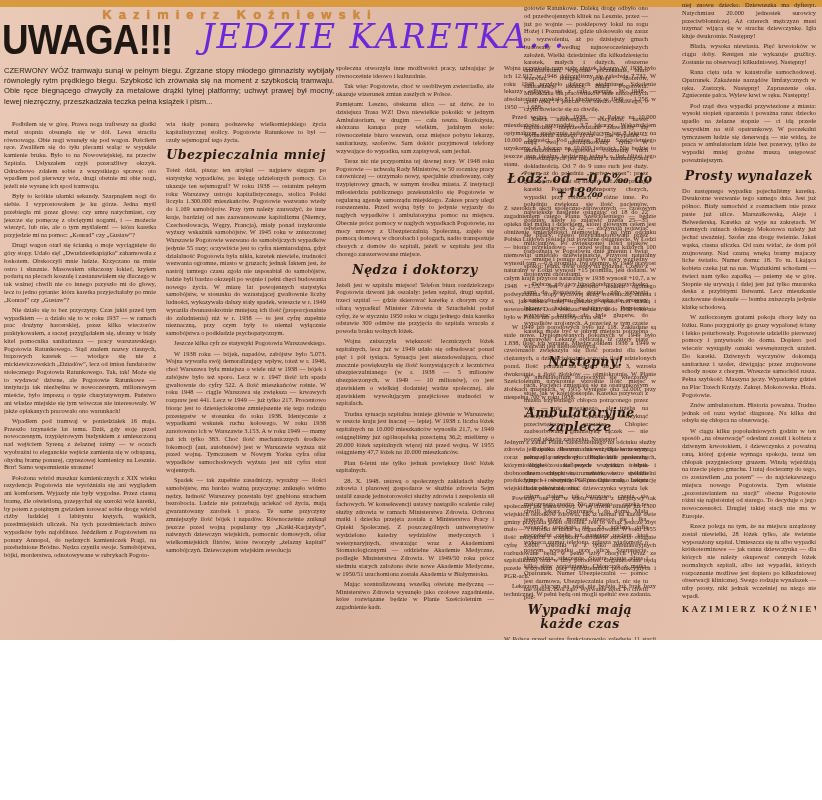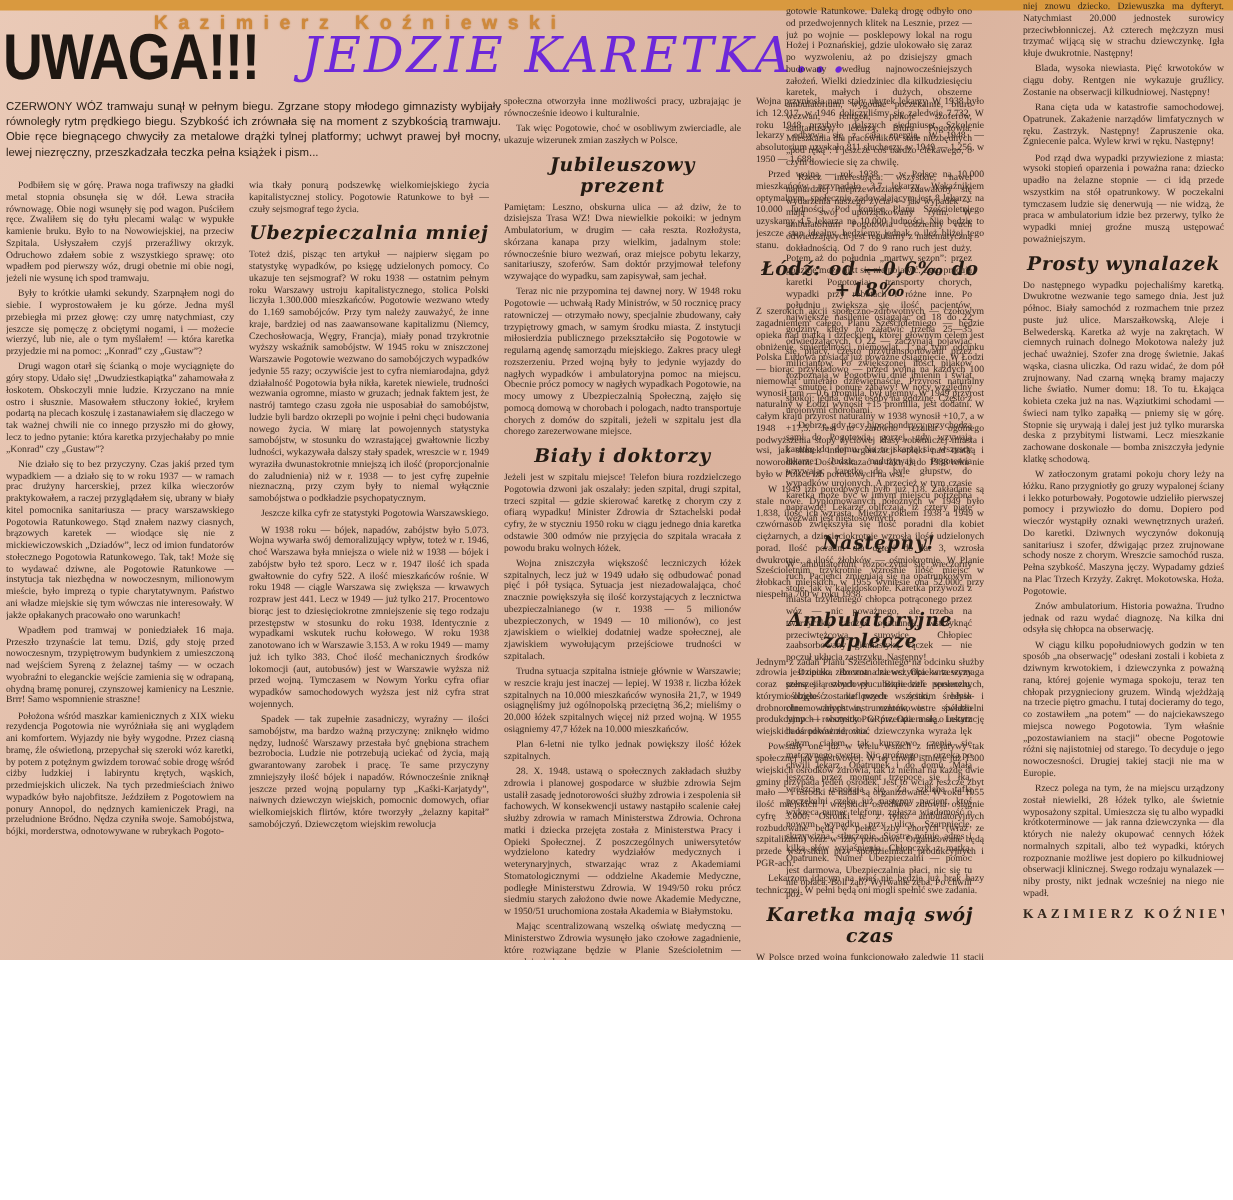--- a/index.html
+++ b/index.html
@@ -65,42 +65,41 @@
         <p class="first">wia tkały ponurą podszewkę wielkomiejskiego życia kapitalistycznej stolicy. Pogotowie Ratunkowe to był — czuły sejsmograf tego życia.</p>
         <h3>Ubezpieczalnia mniej</h3>
         <p class="first">Toteż dziś, pisząc ten artykuł — najpierw sięgam po statystykę wypadków, po księgę udzielonych pomocy. Co ukazuje ten sejsmograf? W roku 1938 — ostatnim pełnym roku Warszawy ustroju kapitalistycznego, stolica Polski liczyła 1.300.000 mieszkańców. Pogotowie wezwano wtedy do 1.169 samobójców. Przy tym należy zauważyć, że inne kraje, bardziej od nas zaawansowane kapitalizmu (Niemcy, Czechosłowacja, Węgry, Francja), miały ponad trzykrotnie wyższy wskaźnik samobójstw. W 1945 roku w zniszczonej Warszawie Pogotowie wezwano do samobójczych wypadków jedynie 55 razy; oczywiście jest to cyfra niemiarodajna, gdyż działalność Pogotowia była nikła, karetek niewiele, trudności wezwania ogromne, miasto w gruzach; jednak faktem jest, że nastrój tamtego czasu zgoła nie usposabiał do samobójstw, ludzie byli bardzo okrzepli po wojnie i pełni chęci budowania nowego życia. W miarę lat powojennych statystyka samobójstw, w stosunku do wzrastającej gwałtownie liczby ludności, wykazywała dalszy stały spadek, wreszcie w r. 1949 wyraziła dwunastokrotnie mniejszą ich ilość (proporcjonalnie do zaludnienia) niż w r. 1938 — to jest cyfrę zupełnie nieznaczną, przy czym były to niemal wyłącznie samobójstwa o podkładzie psychopatycznym.</p>
         <p>Jeszcze kilka cyfr ze statystyki Pogotowia Warszawskiego.</p>
         <p>W 1938 roku — bójek, napadów, zabójstw było 5.073. Wojna wywarła swój demoralizujący wpływ, toteż w r. 1946, choć Warszawa była mniejsza o wiele niż w 1938 — bójek i zabójstw było też sporo. Lecz w r. 1947 ilość ich spada gwałtownie do cyfry 522. A ilość mieszkańców rośnie. W roku 1948 — ciągle Warszawa się zwiększa — krwawych rozpraw jest 441. Lecz w 1949 — już tylko 217. Procentowo biorąc jest to dziesięciokrotne zmniejszenie się tego rodzaju przestępstw w stosunku do roku 1938. Identycznie z wypadkami wskutek ruchu kołowego. W roku 1938 zanotowano ich w Warszawie 3.153. A w roku 1949 — mamy już ich tylko 383. Choć ilość mechanicznych środków lokomocji (aut, autobusów) jest w Warszawie wyższa niż przed wojną. Tymczasem w Nowym Yorku cyfra ofiar wypadków samochodowych wyższa jest niż cyfra strat wojennych.</p>
         <p>Spadek — tak zupełnie zasadniczy, wyraźny — ilości samobójstw, ma bardzo ważną przyczynę: zniknęło widmo nędzy, ludność Warszawy przestała być gnębiona strachem bezrobocia. Ludzie nie potrzebują uciekać od życia, mają gwarantowany zarobek i pracę. Te same przyczyny zmniejszyły ilość bójek i napadów. Równocześnie zniknął jeszcze przed wojną popularny typ „Kaśki-Karjatydy”, naiwnych dziewczyn wiejskich, pomocnic domowych, ofiar wielkomiejskich flirtów, które tworzyły „żelazny kapitał” samobójczyń. Dziewczętom wiejskim rewolucja</p>
       </div>
       <div class="col" style="left: 336px; top: 64px; width: 158px; height: 732px;">
         <p class="first">społeczna otworzyła inne możliwości pracy, uzbrajając je równocześnie ideowo i kulturalnie.</p>
         <p>Tak więc Pogotowie, choć w osobliwym zwierciadle, ale ukazuje wizerunek zmian zaszłych w Polsce.</p>
-        <h3>Jubileuszowy prezent</h3>
         <p class="first">Pamiętam: Leszno, obskurna ulica — aż dziw, że to dzisiejsza Trasa WZ! Dwa niewielkie pokoiki: w jednym Ambulatorium, w drugim — cała reszta. Rozłożysta, skórzana kanapa przy wielkim, jadalnym stole: równocześnie biuro wezwań, oraz miejsce pobytu lekarzy, sanitariuszy, szoferów. Sam doktór przyjmował telefony wzywające do wypadku, sam zapisywał, sam jechał.</p>
         <p>Teraz nic nie przypomina tej dawnej nory. W 1948 roku Pogotowie — uchwałą Rady Ministrów, w 50 rocznicę pracy ratowniczej — otrzymało nowy, specjalnie zbudowany, cały trzypiętrowy gmach, w samym środku miasta. Z instytucji miłosierdzia publicznego przekształciło się Pogotowie w regularną agendę samorządu miejskiego. Zakres pracy uległ rozszerzeniu. Przed wojną były to jedynie wyjazdy do nagłych wypadków i ambulatoryjna pomoc na miejscu. Obecnie prócz pomocy w nagłych wypadkach Pogotowie, na mocy umowy z Ubezpieczalnią Społeczną, zajęło się pomocą domową w chorobach i pologach, nadto transportuje chorych z domów do szpitali, jeżeli w szpitalu jest dla chorego zarezerwowane miejsce.</p>
-        <h3>Biały i doktorzy</h3>
+        <h3>Nędza i doktorzy</h3>
         <p class="first">Jeżeli jest w szpitalu miejsce! Telefon biura rozdzielczego Pogotowia dzwoni jak oszalały: jeden szpital, drugi szpital, trzeci szpital — gdzie skierować karetkę z chorym czy z ofiarą wypadku! Minister Zdrowia dr Sztachelski podał cyfry, że w styczniu 1950 roku w ciągu jednego dnia karetka odstawie 300 odmów nie przyjęcia do szpitala wracała z powodu braku wolnych łóżek.</p>
         <p>Wojna zniszczyła większość leczniczych łóżek szpitalnych, lecz już w 1949 udało się odbudować ponad pięć i pół tysiąca. Sytuacja jest niezadowalająca, choć znacznie powiększyła się ilość korzystających z lecznictwa ubezpieczalnianego (w r. 1938 — 5 milionów ubezpieczonych, w 1949 — 10 milionów), co jest zjawiskiem o wielkiej dodatniej wadze społecznej, ale zjawiskiem wywołującym przejściowe trudności w szpitalach.</p>
         <p>Trudna sytuacja szpitalna istnieje głównie w Warszawie; w reszcie kraju jest inaczej — lepiej. W 1938 r. liczba łóżek szpitalnych na 10.000 mieszkańców wynosiła 21,7, w 1949 osiągnęliśmy już ogólnopolską przeciętną 36,2; mieliśmy o 20.000 łóżek szpitalnych więcej niż przed wojną. W 1955 osiągniemy 47,7 łóżek na 10.000 mieszkańców.</p>
         <p>Plan 6-letni nie tylko jednak powiększy ilość łóżek szpitalnych.</p>
         <p>28. X. 1948. ustawą o społecznych zakładach służby zdrowia i planowej gospodarce w służbie zdrowia Sejm ustalił zasadę jednotorowości służby zdrowia i zespolenia sił fachowych. W konsekwencji ustawy nastąpiło scalenie całej służby zdrowia w ramach Ministerstwa Zdrowia. Ochrona matki i dziecka przejęta została z Ministerstwa Pracy i Opieki Społecznej. Z poszczególnych uniwersytetów wydzielono katedry wydziałów medycznych i weterynaryjnych, stwarzając wraz z Akademiami Stomatologicznymi — oddzielne Akademie Medyczne, podległe Ministerstwu Zdrowia. W 1949/50 roku prócz siedmiu starych założono dwie nowe Akademie Medyczne, w 1950/51 uruchomiona została Akademia w Białymstoku.</p>
         <p>Mając scentralizowaną wszelką oświatę medyczną — Ministerstwo Zdrowia wysunęło jako czołowe zagadnienie, które rozwiązane będzie w Planie Sześcioletnim — zagadnienie kadr.</p>
       </div>
       <div class="col" style="left: 504px; top: 64px; width: 152px; height: 732px;">
         <p class="first">Wojna przyniosła nam stały ubytek lekarzy. W 1938 było ich 12.917, w 1946 doliczyliśmy się zaledwie 7.732. W roku 1948 przybyło dalszych siedmiuset. Szkolenie lekarzy odbywa się z całą energią. W 1948 — absolutorium uzyskało 811 słuchaczy, w 1949 — 1.256, w 1950 — 1.688.</p>
         <p>Przed wojną — rok 1938 — w Polsce na 10.000 mieszkańców przypadało 3,7 lekarzy. Wskaźnikiem optymalnym, społecznie zadowalającym jest 8 lekarzy na 10.000 ludności. Pod koniec Planu Sześcioletniego uzyskamy 4,5 lekarza na 10.000 ludności. Nie będzie to jeszcze stan idealny, będziemy jednak o ileż bliżej tego stanu.</p>
         <h3>Łódź: od —0,6‰ do +18‰</h3>
         <p class="first">Z szerokich akcji społeczno-zdrowotnych — czołowym zagadnieniem całego Planu Sześcioletniego — będzie opieka nad matką i dzieckiem, której głównym celem jest obniżenie śmiertelności niemowląt. I na tym odcinku Polska Ludowa posiada już poważne osiągnięcie. W Łodzi — biorąc przykładowo — przed wojną na każdych 100 niemowląt umierało dziewiętnaście. Przyrost naturalny wynosił tam —0,6 promilla, był ujemny. W 1949 przyrost naturalny w Łodzi wynosił +15 promilla, jest dodatni. W całym kraju przyrost naturalny w 1938 wynosił +10,7, a w 1948 +17,5. Jest to zarówno rezultat ogólnego podwyższenia stopy życiowej klasy robotniczej miasta i wsi, jak skutek innej organizacji opieki nad matką i noworodkiem. Dość wskazać na fakt, iż do 1938 roku nie było w Polsce izb porodowych na wsi.</p>
         <p>W 1949 izb porodowych było już 118. Zakładane są stale nowe. Dyplomowanych położnych w 1949 było 1.838, ilość ich wzrasta. Między rokiem 1938 a 1949 w czwórnasób zwiększyła się ilość poradni dla kobiet ciężarnych, a dziesięciokrotnie wzrosła ilość udzielonych porad. Ilość poradni dla dzieci do lat 3, wzrosła dwukrotnie, a ilość żłobków — ośmiokrotnie. W Planie Sześcioletnim trzykrotnie wzrośnie ilość miejsc w żłobkach miejskich, w 1955 wyniesie ona 52.000, przy niespełna 700 w roku 1938.</p>
         <h3>Ambulatoryjne zaplecze</h3>
         <p class="first">Jednym z zadań Planu Sześcioletniego na odcinku służby zdrowia jest opieka zdrowotna na wsi. Opieka ta wymaga coraz szerszej rozbudowy ubezpieczeń społecznych, którymi objęte zostanie przede wszystkim średnio- i drobnorolne chłopstwo, członkowie spółdzielni produkcyjnych i robotnicy PGRów. Opiera się o instytucję wiejskich ośrodków zdrowia.</p>
         <p>Powstały one już w wielu wsiach z inicjatywy tak społecznej jak państwowej. W tej chwili istnieje już 1300 wiejskich ośrodków zdrowia, tak iż niemal na każde dwie gminy przypada jeden ośrodek. Jest to wciąż jeszcze zbyt mało — i ośrodki te nadal są organizowane. W roku 1955 ilość miejskich i wiejskich ośrodków zdrowia osiągnie cyfrę 3.000. Ośrodki te z tylko ambulatoryjnych rozbudowane będą w pełne izby chorych (wraz ze szpitalikami) oraz w izby porodowe. Organizowane będą przede wszystkim przy spółdzielniach produkcyjnych i PGR-ach.</p>
         <p>Lekarzom idącym na wieś nie będzie już brak bazy technicznej. W pełni będą oni mogli spełnić swe zadania.</p>
-        <h3>Karetka mają swój czas</h3>
+        <h3>Wypadki mają każde czas</h3>
         <p class="first">W Polsce przed wojną funkcjonowało zaledwie 11 stacji Pogotowia Ratunkowego — obecnie jest ich 160, jest to ponad czternastokrotny wzrost. W ostatnim okresie uruchomiono 22 nowe stacje: między innymi w Płońsku, Mławie, Opocznie, w Stalowej Woli, Kluczborku. Rozwój stacji warszawskiej był zgodny z ogólnokrajowym rytmem.</p>
         <span class="photo"></span>
         <p>Na tej wstępującej fali rozwoju i opieki lekarskiej w Polsce pracuje Po-</p>
       </div>
       <div class="col" style="left: 524px; top: 4px; width: 124px; height: 792px;">
         <p class="first">gotowie Ratunkowe. Daleką drogę odbyło ono od przedwojennych klitek na Lesznie, przez — już po wojnie — posklepowy lokal na rogu Hożej i Poznańskiej, gdzie ulokowało się zaraz po wyzwoleniu, aż po dzisiejszy gmach budowany według najnowocześniejszych założeń. Wielki dziedziniec dla kilkudziesięciu karetek, małych i dużych, obszerne ambulatorium, wygodne poczekalnie, biuro wezwań, rentgen, pokoje szoferów, sanitariuszy, lekarzy, Biura Pogotowia. Mieszkania dla pracowników stale niezbędnych „pod ręką”. I jeszcze coś bardzo ciekawego, o czym dowiecie się za chwilę.</p>
         <p>Rzecz interesująca: wszystkie, nawet najbardziej nieprzewidziane zdawałoby się wydarzenia naszego życia — jak wypadek — mają swój uporządkowany rytm. W ambulatorium Pogotowia codzienny ruch odwiedzających jest regularny z matematyczną dokładnością. Od 7 do 9 rano ruch jest duży. Potem aż do południa „martwy sezon”: przez godzinę może nikt się nie pojawić. Zato pracują karetki Pogotowia: transporty chorych, wypadki przy robotach i różne inne. Po południu zwiększa się ilość pacjentów, największe nasilenie osiągając od 18 do 22 godziny, kiedy to załatwić trzeba 25—35 odwiedzających. O 22 — zaczynają pojawiać się pijacy, często przytransportowani przez milicjantów. Po zwiększonej ilości pijaków rozpoznają w Pogotowiu dnie imienin i świąt — smutne i ponure zabawy! W nocy względny spokój: jedna, dwie osoby na godzinę. Często z urojonymi chorobami.</p>
         <p>Dobrze, gdy tacy hipochondrycy przychodzą sami do Pogotowia, gorzej, gdy wzywają karetkę do domu. Na to skarżą się wszyscy lekarze: ludzie nadużywają Pogotowia wzywając karetkę do byle głupstw, do wypadków urojonych. A przecież w tym czasie karetka może być w innym miejscu potrzebna naprawdę! Lekarze obliczają, iż cztery piąte wezwań jest niestosownych.</p>
         <h3>Następny!</h3>
         <p class="first">W ambulatorium rozpoczyna się wieczorny ruch. Pacjenci zmieniają się na opatrunkowym stole, jak w kalejdoskopie. Karetka przywozi z miasta trzyletniego chłopca potrąconego przez wóz — nic poważnego, ale trzeba na twarzyczkę założyć opatrunek, wstrzyknąć przeciwtężcową surowicę. Chłopiec zaabsorbowany gimnastyką rączek — nie poczuł ukłucia zastrzyku. Następny!</p>

